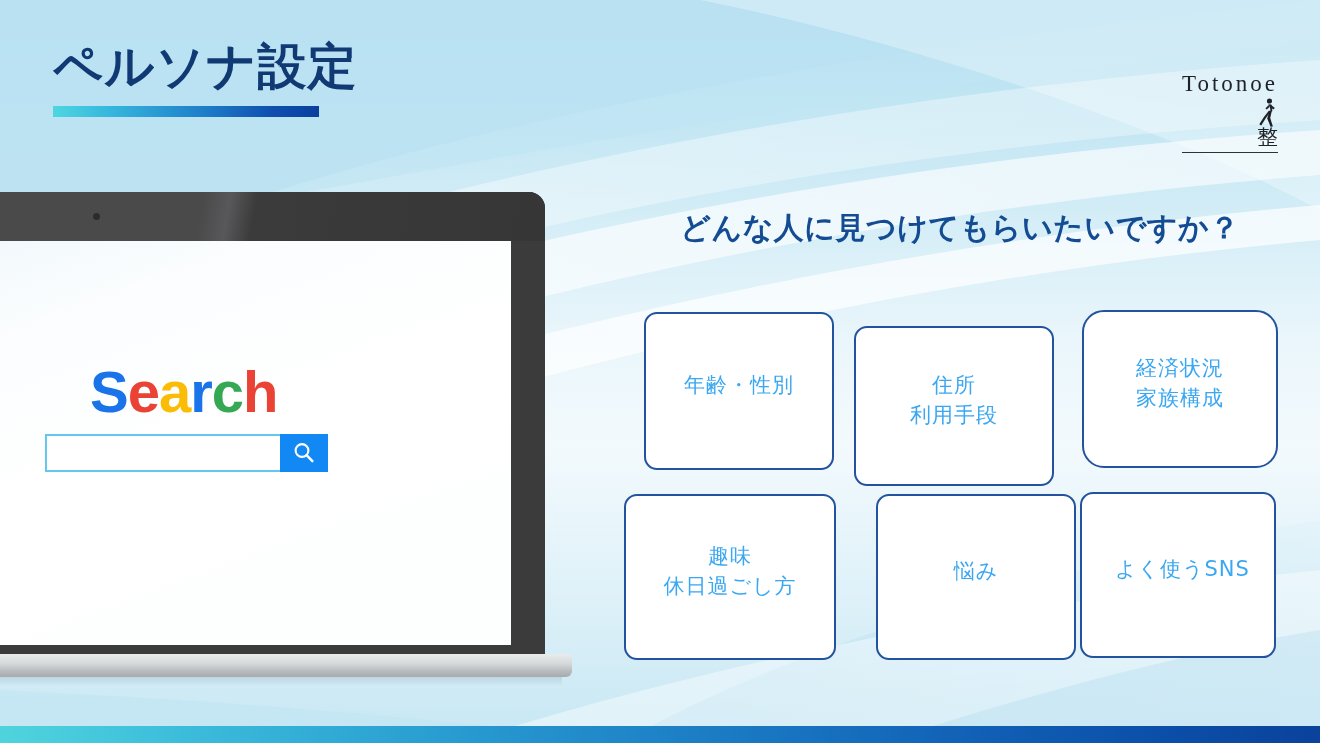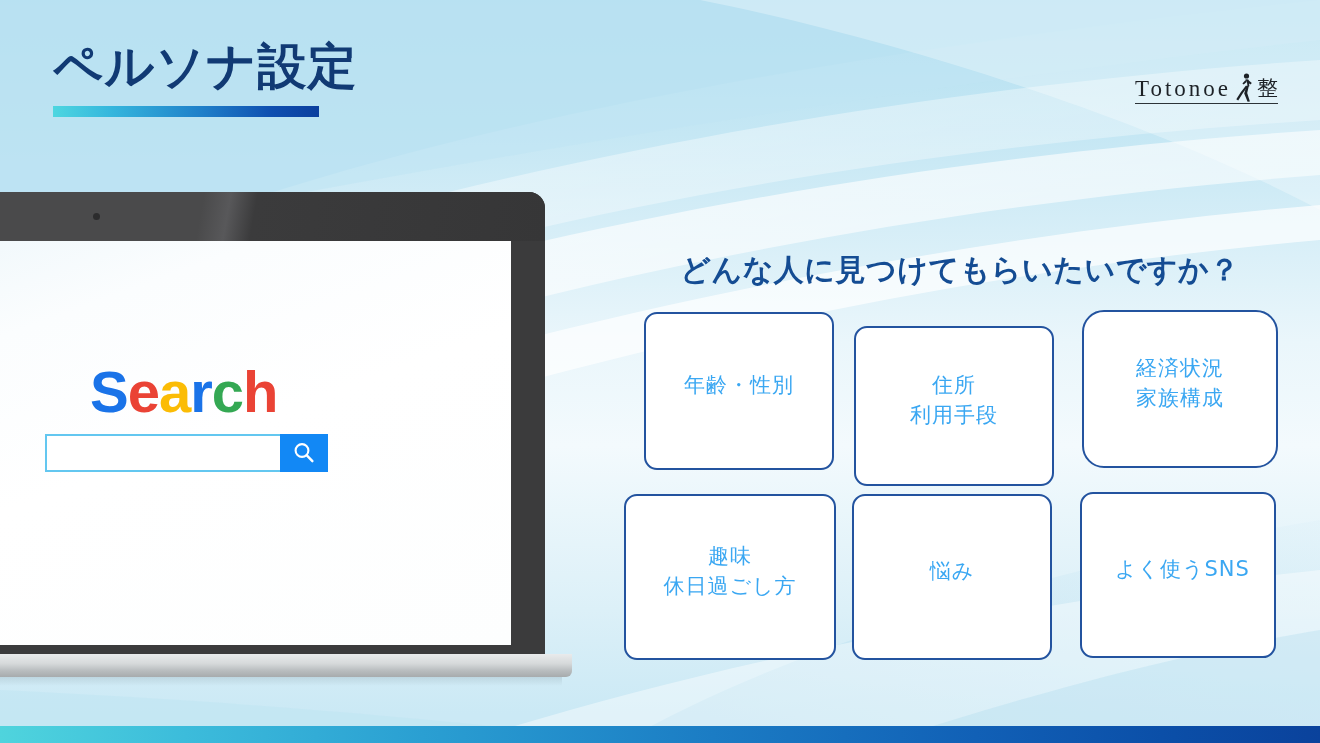--- a/index.html
+++ b/index.html
@@ -25,21 +25,21 @@
   }
   #title-underline {
     margin-top:12px; width:266px; height:11px;
     background:linear-gradient(90deg,#4ed6e0 0%,#35b6dd 22%,#1f7fc9 56%,#0f4fb0 82%,#0b3f9e 100%);
   }
 
   
   #logo { position:absolute; right:42px; top:72px; text-align:right; }
   #logo-inner {
     display:inline-flex; align-items:flex-end; gap:2px;
-    border-bottom:1.6px solid #2c3338; padding-bottom:3px;
+    border-bottom:1.6px solid #2c3338; padding-bottom:3px;flex-direction:column;
   }
   #logo-word {
     font-family:"Liberation Serif","DejaVu Serif",serif;
     font-size:23px; color:#1d2227; letter-spacing:3px; line-height:1;
   }
   #logo-figure { width:22px; height:30px; display:block; margin-bottom:-2px; }
   #logo-kanji {
     font-family:"DejaVu Sans","Liberation Sans",sans-serif;
     font-size:21px; color:#1d2227; line-height:1; margin-bottom:1px;
   }
@@ -201,40 +201,40 @@
     <input id="search-input" type="text" placeholder="" style="border-color: rgb(99, 199, 240);">
     <button id="search-button" style="background: rgb(18, 136, 245);">
       <svg width="26" height="26" viewBox="0 0 26 26">
         <circle cx="11" cy="10.5" r="6.4" fill="none" stroke="#ffffff" stroke-width="2.1"></circle>
         <line x1="15.8" y1="15.3" x2="21.4" y2="21.2" stroke="#ffffff" stroke-width="2.4" stroke-linecap="round"></line>
       </svg>
     </button>
   </div>
 
   <div id="right-panel">
-    <div id="question-heading" style="color: rgb(20, 76, 147); margin-top: 42px;">どんな人に見つけてもらいたいですか？</div>
+    <div id="question-heading" style="color: rgb(20, 76, 147);">どんな人に見つけてもらいたいですか？</div>
   </div>
 
   <div id="card-grid">
     <div class="persona-card c0" style="border-color: rgb(35, 83, 159); margin-left: 16px;">
       <span class="card-label" style="color: rgb(58, 167, 242);">年齢・性別</span>
     </div>
     <div class="persona-card c1" style="border-color: rgb(35, 83, 159);">
       <span class="card-label" style="color: rgb(58, 167, 242);">住所
 利用手段</span>
     </div>
     <div class="persona-card c2" style="border-color: rgb(35, 83, 159);">
       <span class="card-label" style="color: rgb(58, 167, 242);">経済状況
 家族構成</span>
     </div>
     <div class="persona-card c3" style="border-color: rgb(35, 83, 159);">
       <span class="card-label" style="color: rgb(58, 167, 242);">趣味
 休日過ごし方</span>
     </div>
-    <div class="persona-card c4" style="border-color: rgb(35, 83, 159);">
+    <div class="persona-card c4" style="border-color: rgb(35, 83, 159); margin-left: 24px;">
       <span class="card-label" style="color: rgb(58, 167, 242);">悩み</span>
     </div>
     <div class="persona-card c5" style="border-color: rgb(35, 83, 159);">
       <span class="card-label" style="color: rgb(58, 167, 242); margin-left: 9px;">よく使うSNS</span>
     </div>
   </div>
 
   <div id="bottom-bar"></div>
 
 </div>

